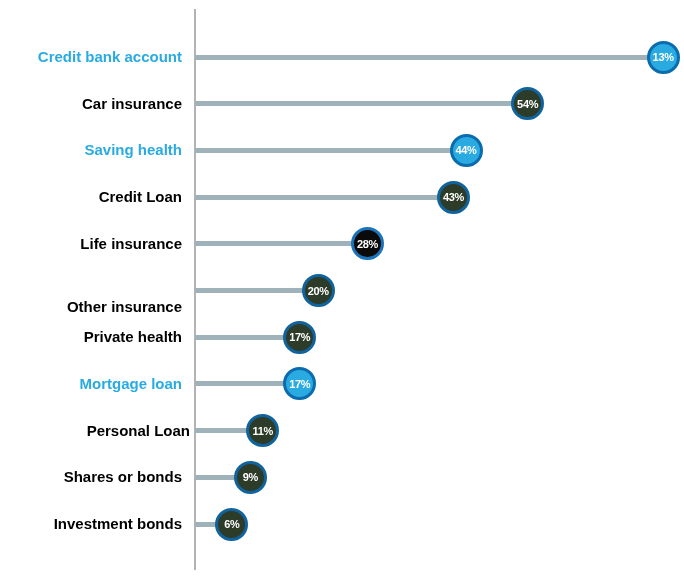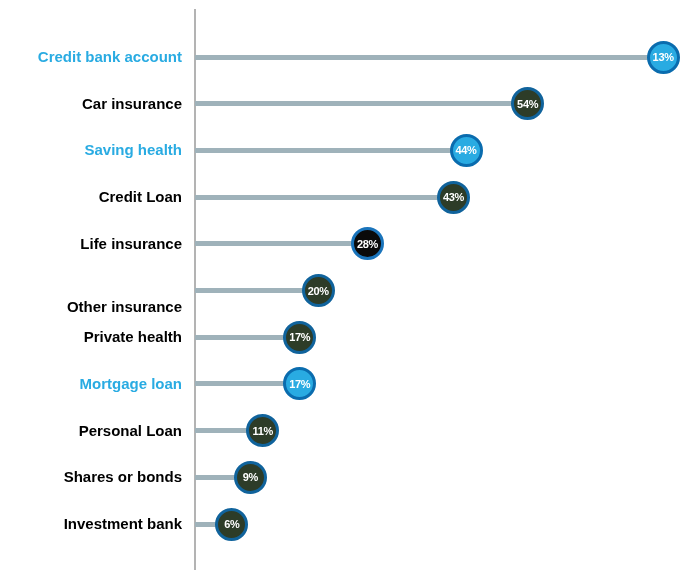--- a/index.html
+++ b/index.html
@@ -118,28 +118,28 @@
         <div class="cat-label" style="top: 326.2px;">Private health</div>
         <div class="stem" style="left: 195px; top: 334.7px; width: 104.72px;"></div>
         <div class="marker marker-darkgreen" style="left: 283.22px; top: 320.7px;">17%</div>
       </div>
       <div>
         <div class="cat-label hl" style="top: 372.9px;">Mortgage loan</div>
         <div class="stem" style="left: 195px; top: 381.4px; width: 104.72px;"></div>
         <div class="marker marker-blue" style="left: 283.22px; top: 367.4px;">17%</div>
       </div>
       <div>
-        <div class="cat-label" style="top: 419.6px;">Personal Loan</div>
+        <div class="cat-label" style="top: 419.6px; padding-left: 8px;">Personal Loan</div>
         <div class="stem" style="left: 195px; top: 428.1px; width: 67.76px;"></div>
         <div class="marker marker-darkgreen" style="left: 246.26px; top: 414.1px;">11%</div>
       </div>
       <div>
         <div class="cat-label" style="top: 466.3px;">Shares or bonds</div>
         <div class="stem" style="left: 195px; top: 474.8px; width: 55.44px;"></div>
         <div class="marker marker-darkgreen" style="left: 233.94px; top: 460.8px;">9%</div>
       </div>
       <div>
-        <div class="cat-label" style="top: 513px;">Investment bank</div>
+        <div class="cat-label" style="top: 513px;">Investment bonds</div>
         <div class="stem" style="left: 195px; top: 521.5px; width: 36.96px;"></div>
         <div class="marker marker-darkgreen" style="left: 215.46px; top: 507.5px;">6%</div>
       </div>
     </div>
 </div>
 
 </body></html>

